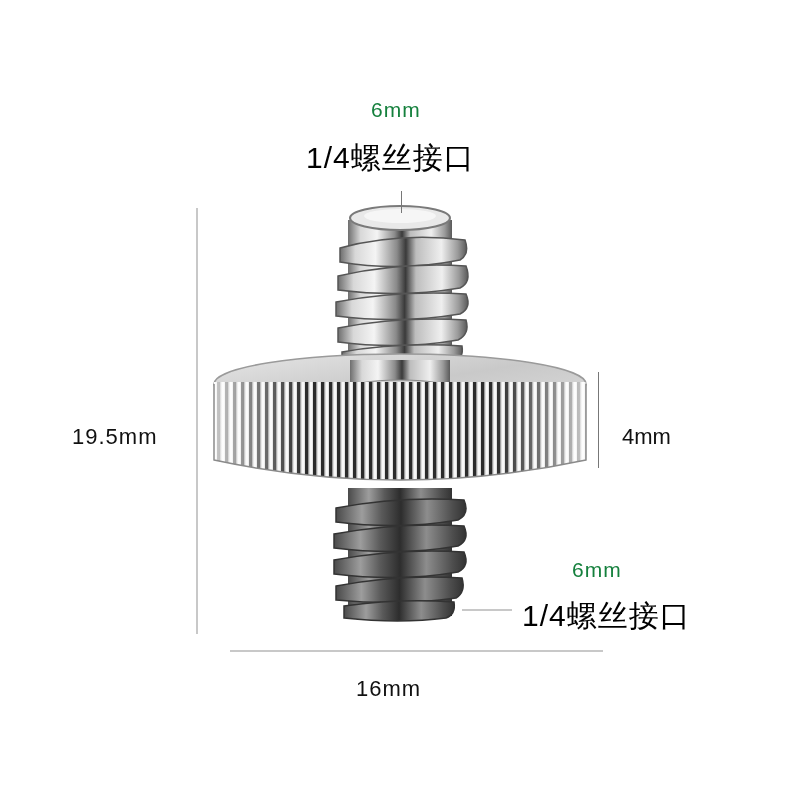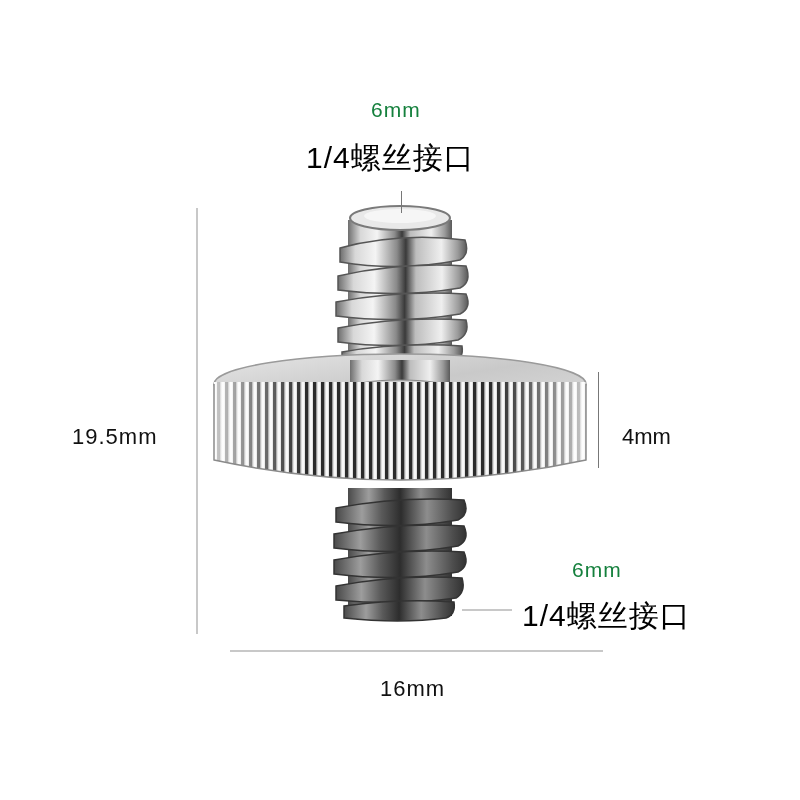--- a/index.html
+++ b/index.html
@@ -102,13 +102,13 @@
 <div class="abs dim-label" style="left:72px; top:424px; letter-spacing:1px;">19.5mm</div>
 
 <div class="line dark" style="left:598px; top:372px; width:1px; height:96px;"></div>
 <div class="abs dim-label" style="left:622px; top:424px;">4mm</div>
 
 <div class="abs red-label" style="left:572px; top:558px;">6mm</div>
 <div class="line" style="left:462px; top:609px; width:50px; height:2px;"></div>
 <div class="abs cn-label" style="left:522px; top:596px;">1/4螺丝接口</div>
 
 <div class="line" style="left:230px; top:650px; width:373px; height:2px;"></div>
-<div class="abs dim-label" style="left:380px; top:676px; letter-spacing:1px;text-align:center;">16mm</div>
+<div class="abs dim-label" style="left:356px; top:676px; letter-spacing:1px;text-align:center;">16mm</div>
 
 </body></html>

